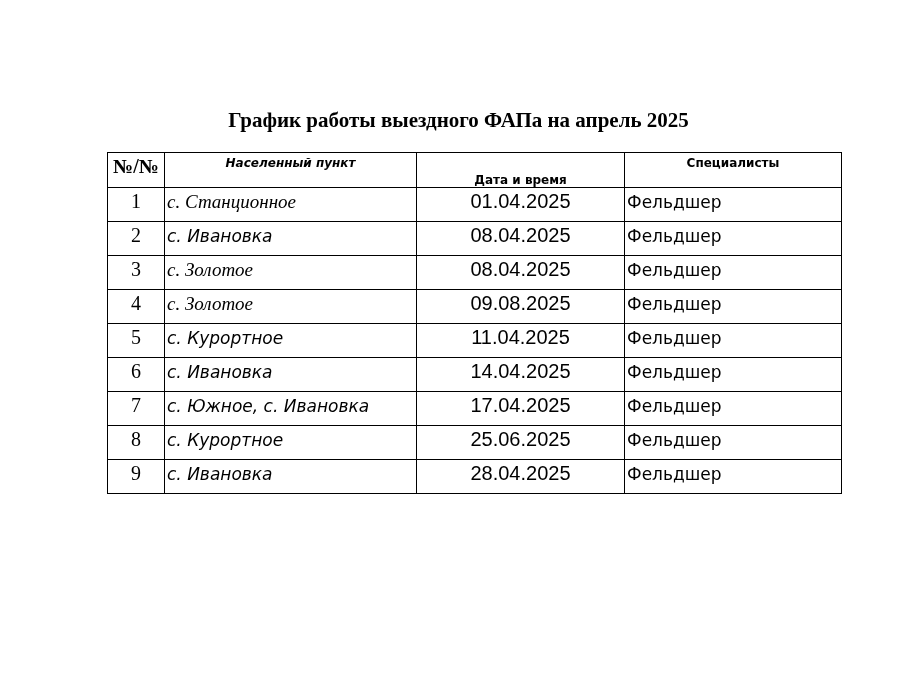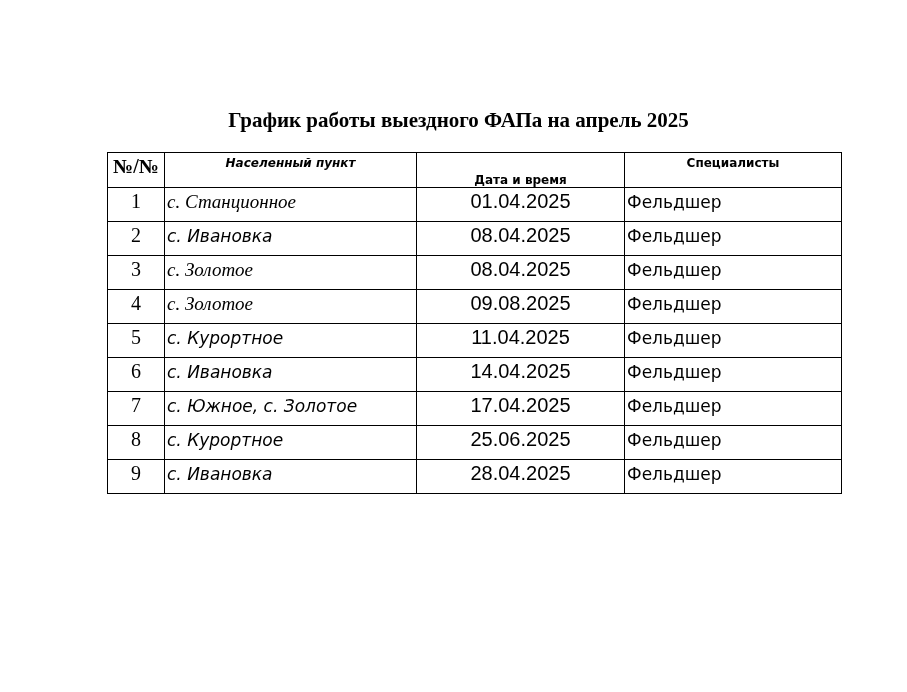--- a/index.html
+++ b/index.html
@@ -73,21 +73,21 @@
       <td class="c-spec">Фельдшер</td>
     </tr>
     <tr>
       <td class="c-num">6</td>
       <td class="c-loc">с. Ивановка</td>
       <td class="c-date">14.04.2025</td>
       <td class="c-spec">Фельдшер</td>
     </tr>
     <tr>
       <td class="c-num">7</td>
-      <td class="c-loc">с. Южное, с. Золотое</td>
+      <td class="c-loc">с. Южное, с. Ивановка</td>
       <td class="c-date">17.04.2025</td>
       <td class="c-spec">Фельдшер</td>
     </tr>
     <tr>
       <td class="c-num">8</td>
       <td class="c-loc">с. Курортное</td>
       <td class="c-date">25.06.2025</td>
       <td class="c-spec">Фельдшер</td>
     </tr>
     <tr>

